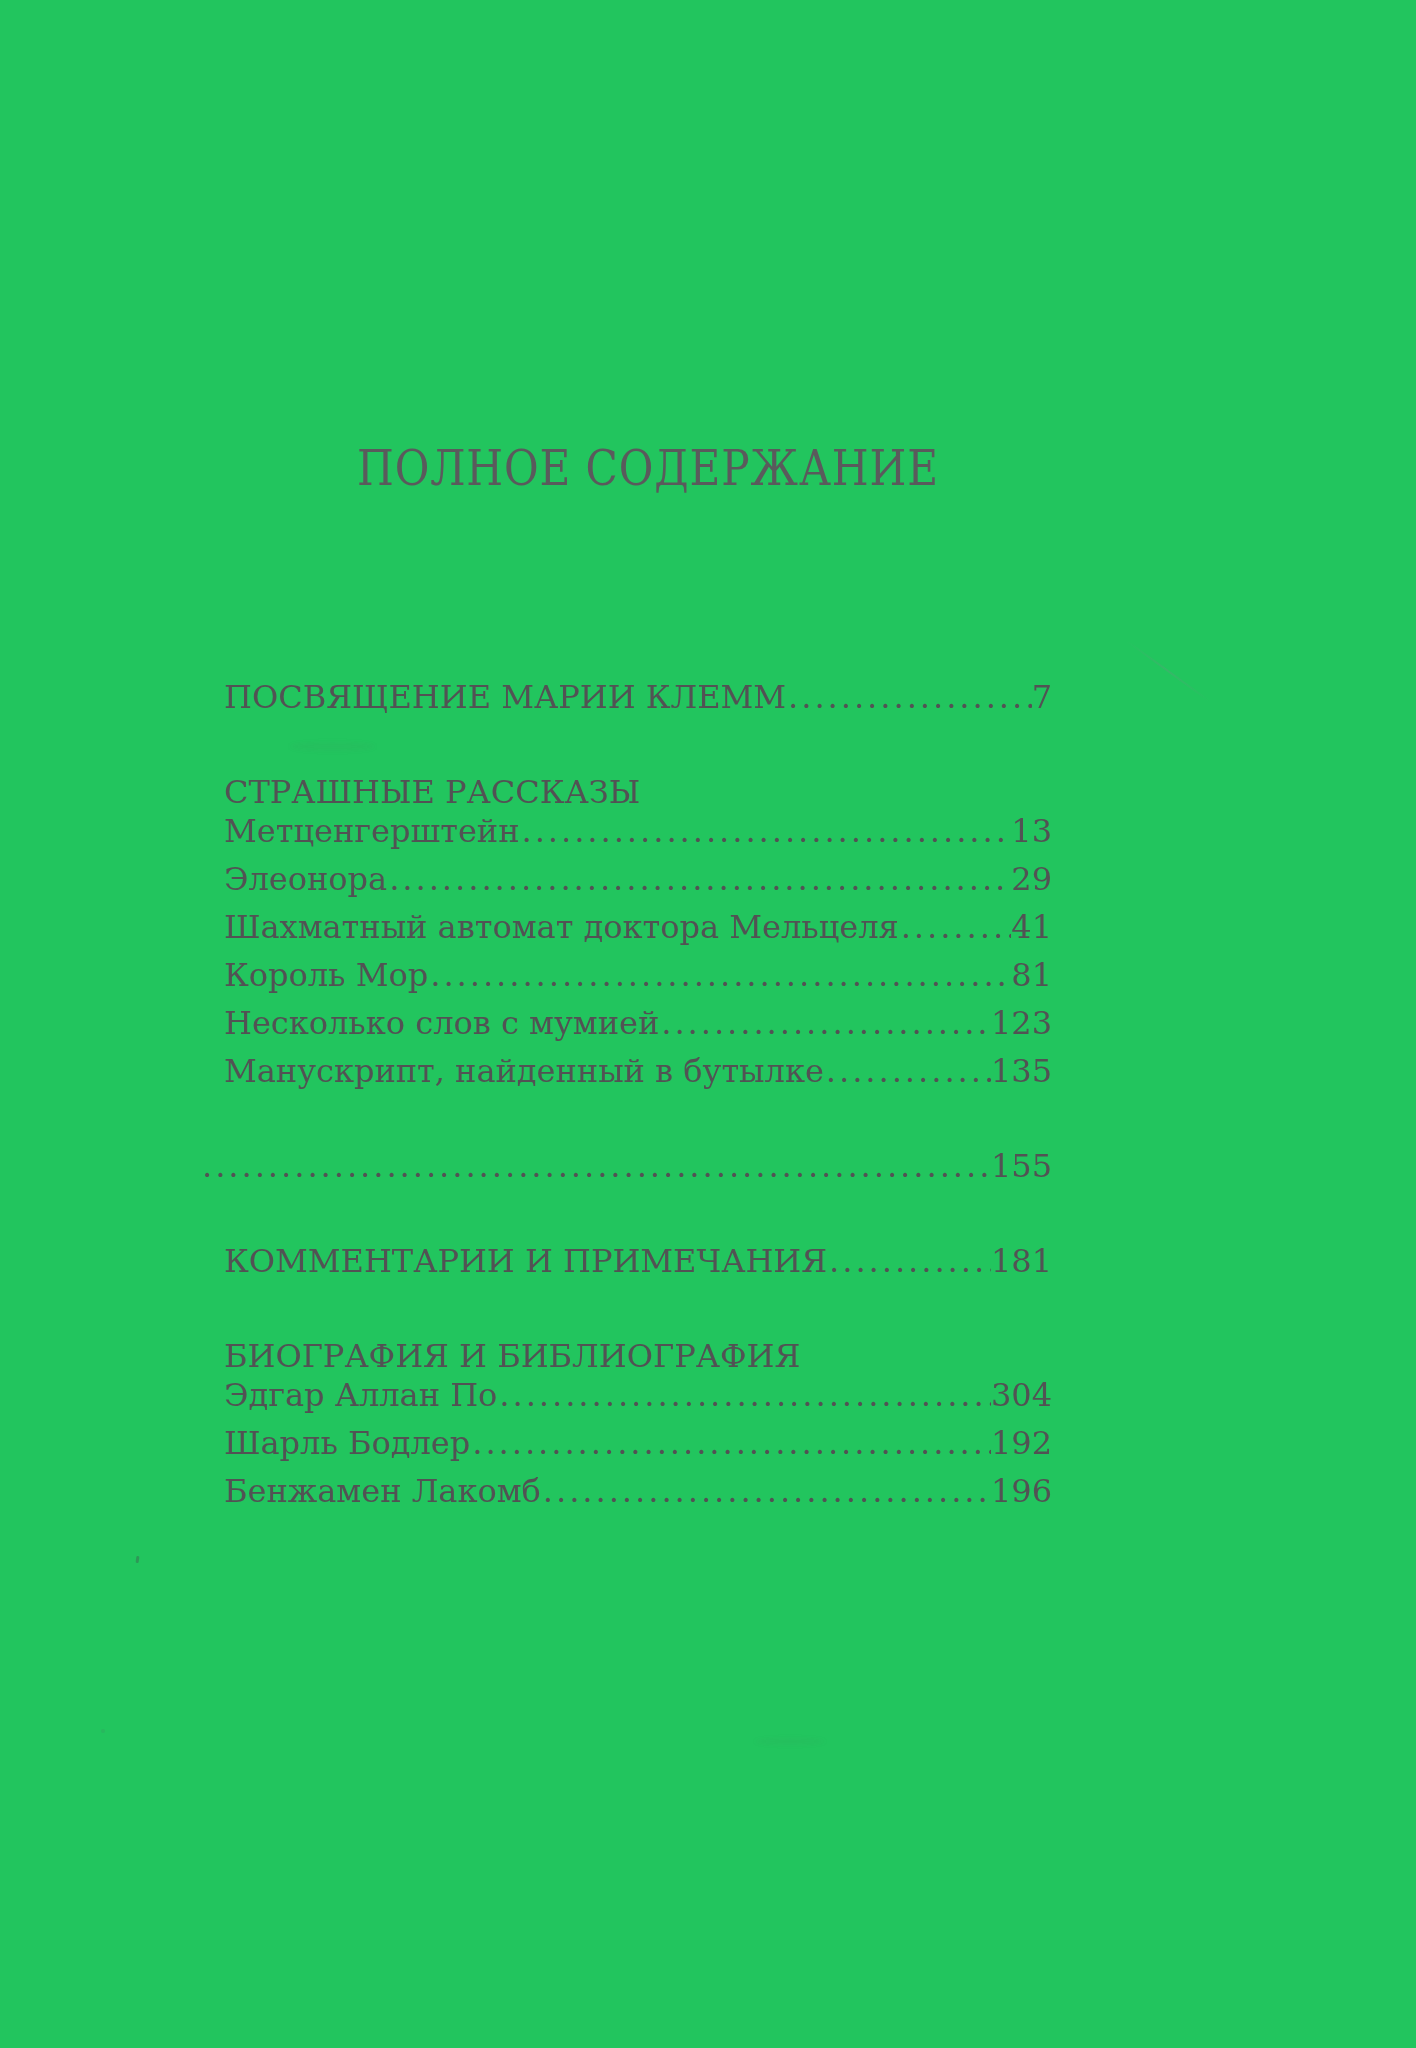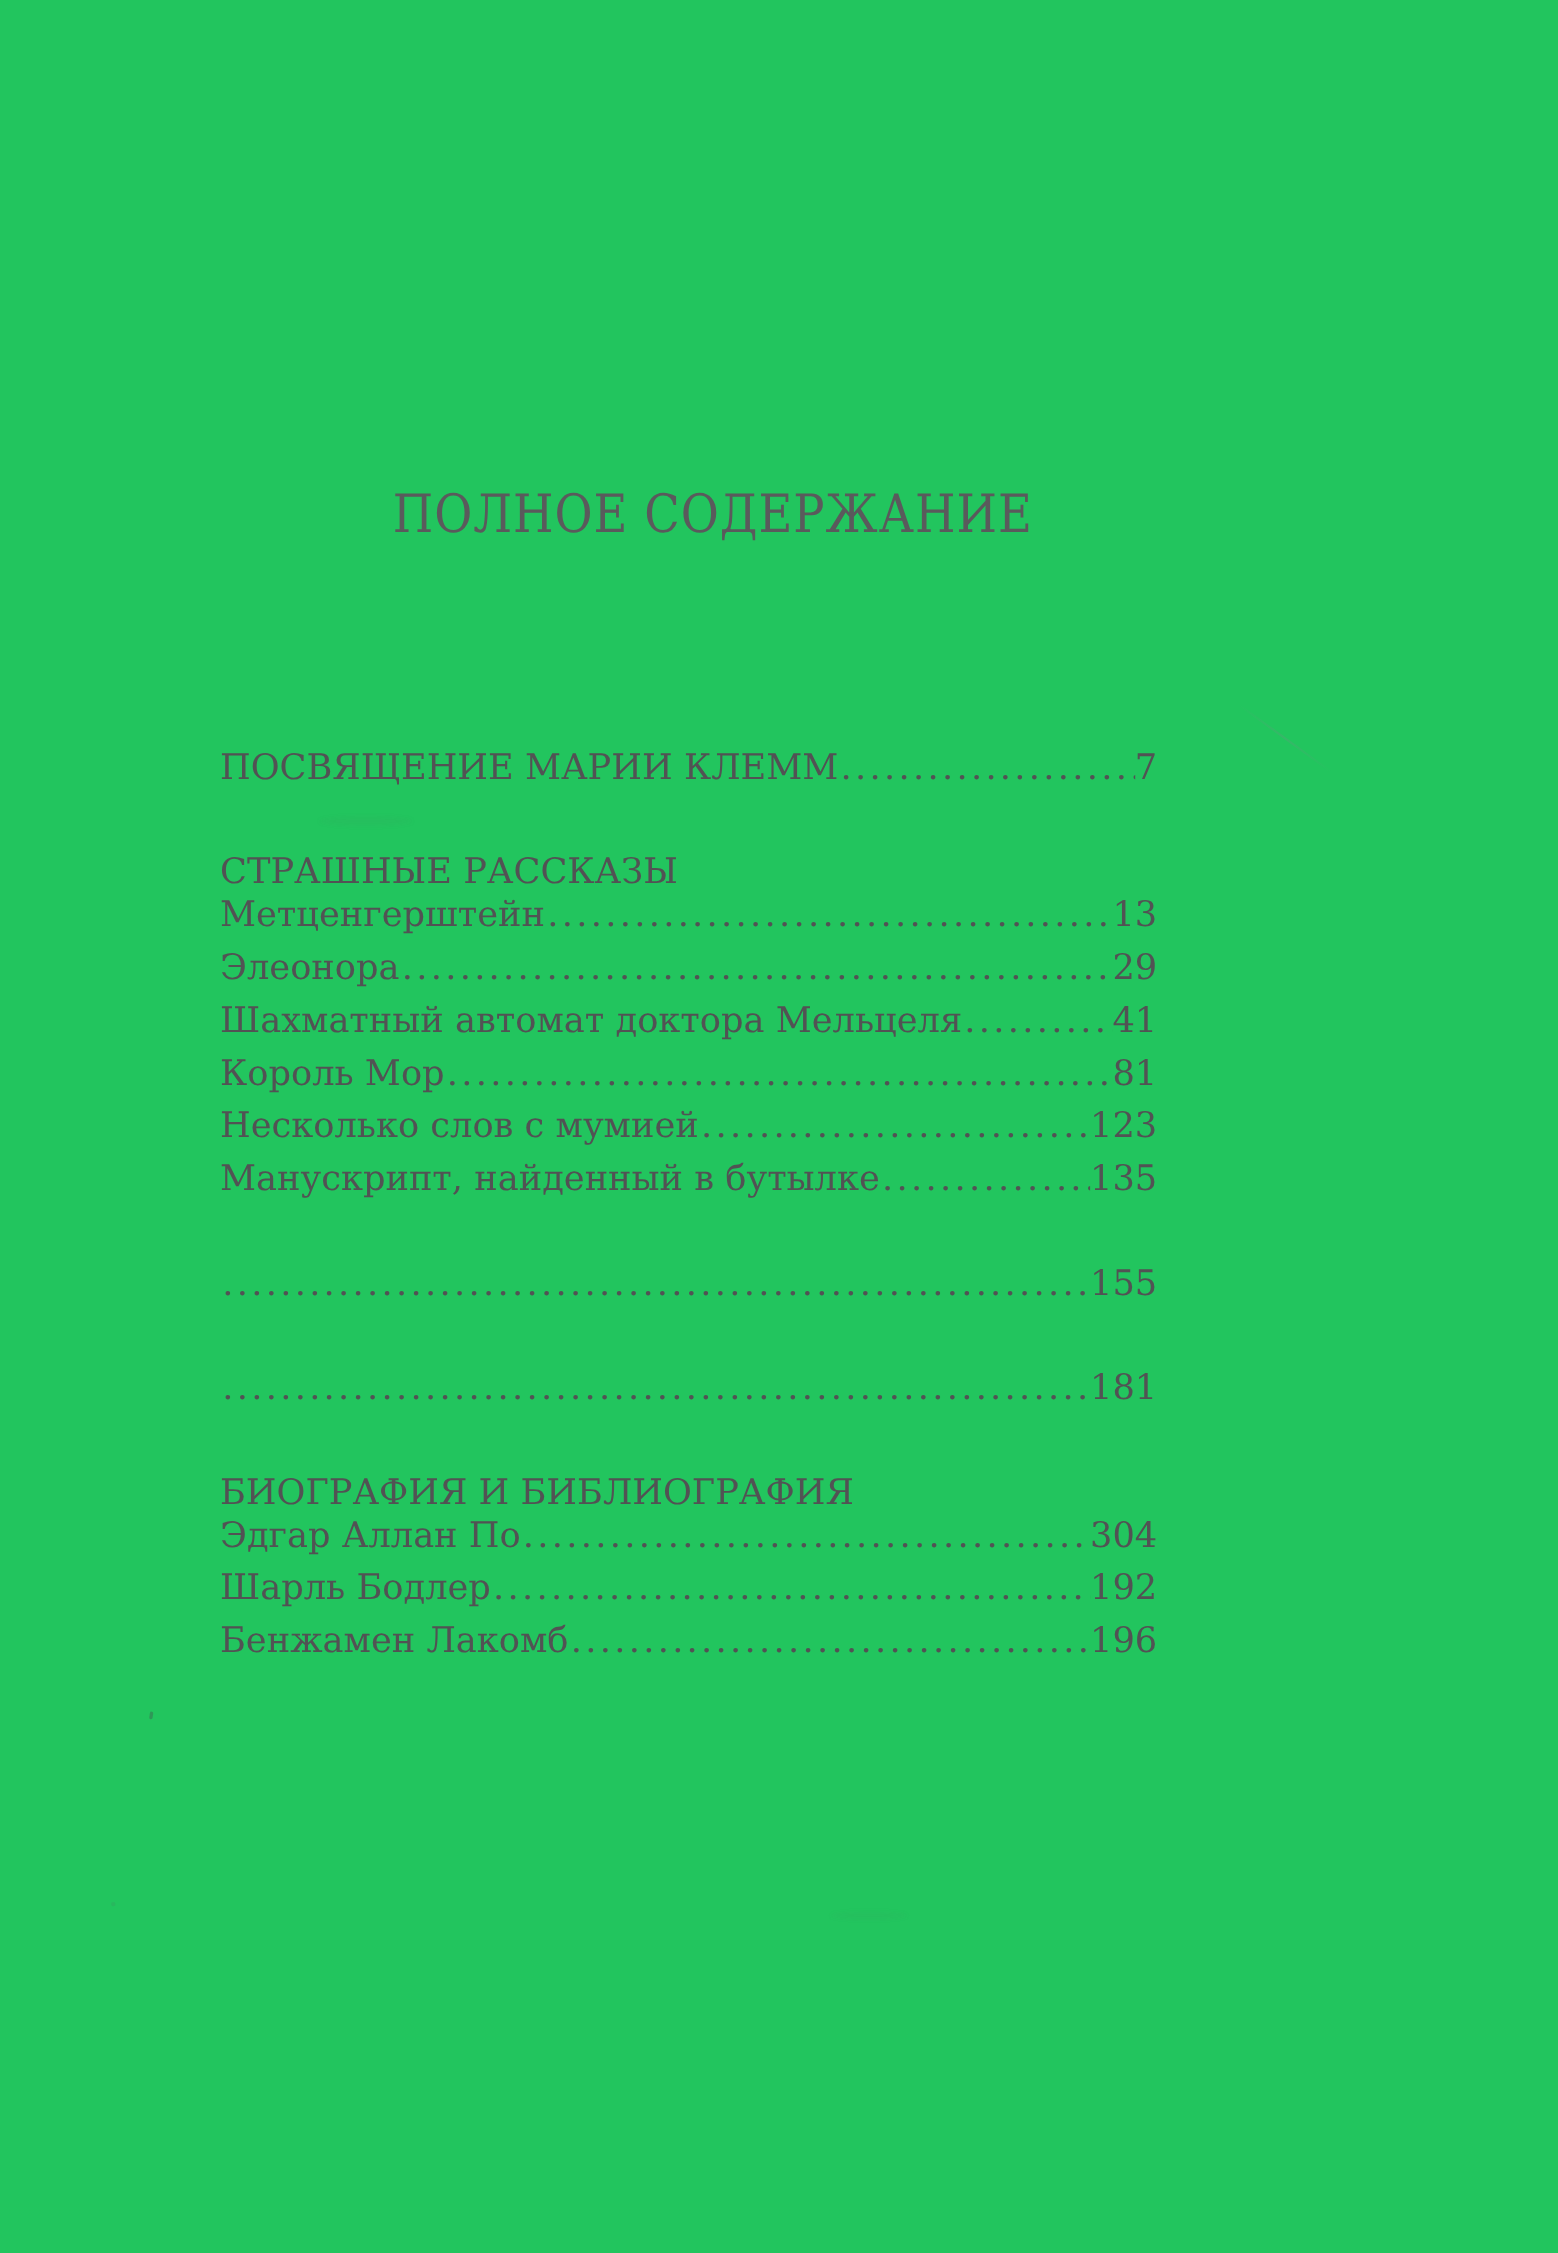--- a/index.html
+++ b/index.html
@@ -33,21 +33,21 @@
     left: 200px; top: 678px;
     width: 852px;
     font-size: 32px;
     line-height: 38px;
   }
   .toc-section { margin-top: 57px; }
   .toc-section:first-child { margin-top: 0; }
   .toc-row { display: flex; align-items: baseline; }
   .toc-row + .toc-row { margin-top: 10px; text-align: right; }
   .toc-row.caps + .toc-row { margin-top: 1px; }
-  .toc-label { white-space: nowrap; }
+  .toc-label { white-space: nowrap; margin-left: 24px; }
   .toc-dots {
     flex: 1 1 auto;
     min-width: 0;
     overflow: hidden;
     white-space: nowrap;
     letter-spacing: 3px;
     padding-left: 2px;
   }
   .toc-page { white-space: nowrap; }
 
@@ -138,20 +138,21 @@
         </div>
       </div>
       <div class="toc-section">
         <div class="toc-row caps">
           <span class="toc-dots">................................................................................................................................................................</span>
           <span class="toc-page">155</span>
         </div>
       </div>
       <div class="toc-section">
         <div class="toc-row caps">
+          <span class="toc-label">КОММЕНТАРИИ И ПРИМЕЧАНИЯ</span>
           <span class="toc-dots">................................................................................................................................................................</span>
           <span class="toc-page">181</span>
         </div>
       </div>
       <div class="toc-section">
         <div class="toc-row caps">
           <span class="toc-label">БИОГРАФИЯ И БИБЛИОГРАФИЯ</span>
         </div>
         <div class="toc-row">
           <span class="toc-label">Эдгар Аллан По</span>

